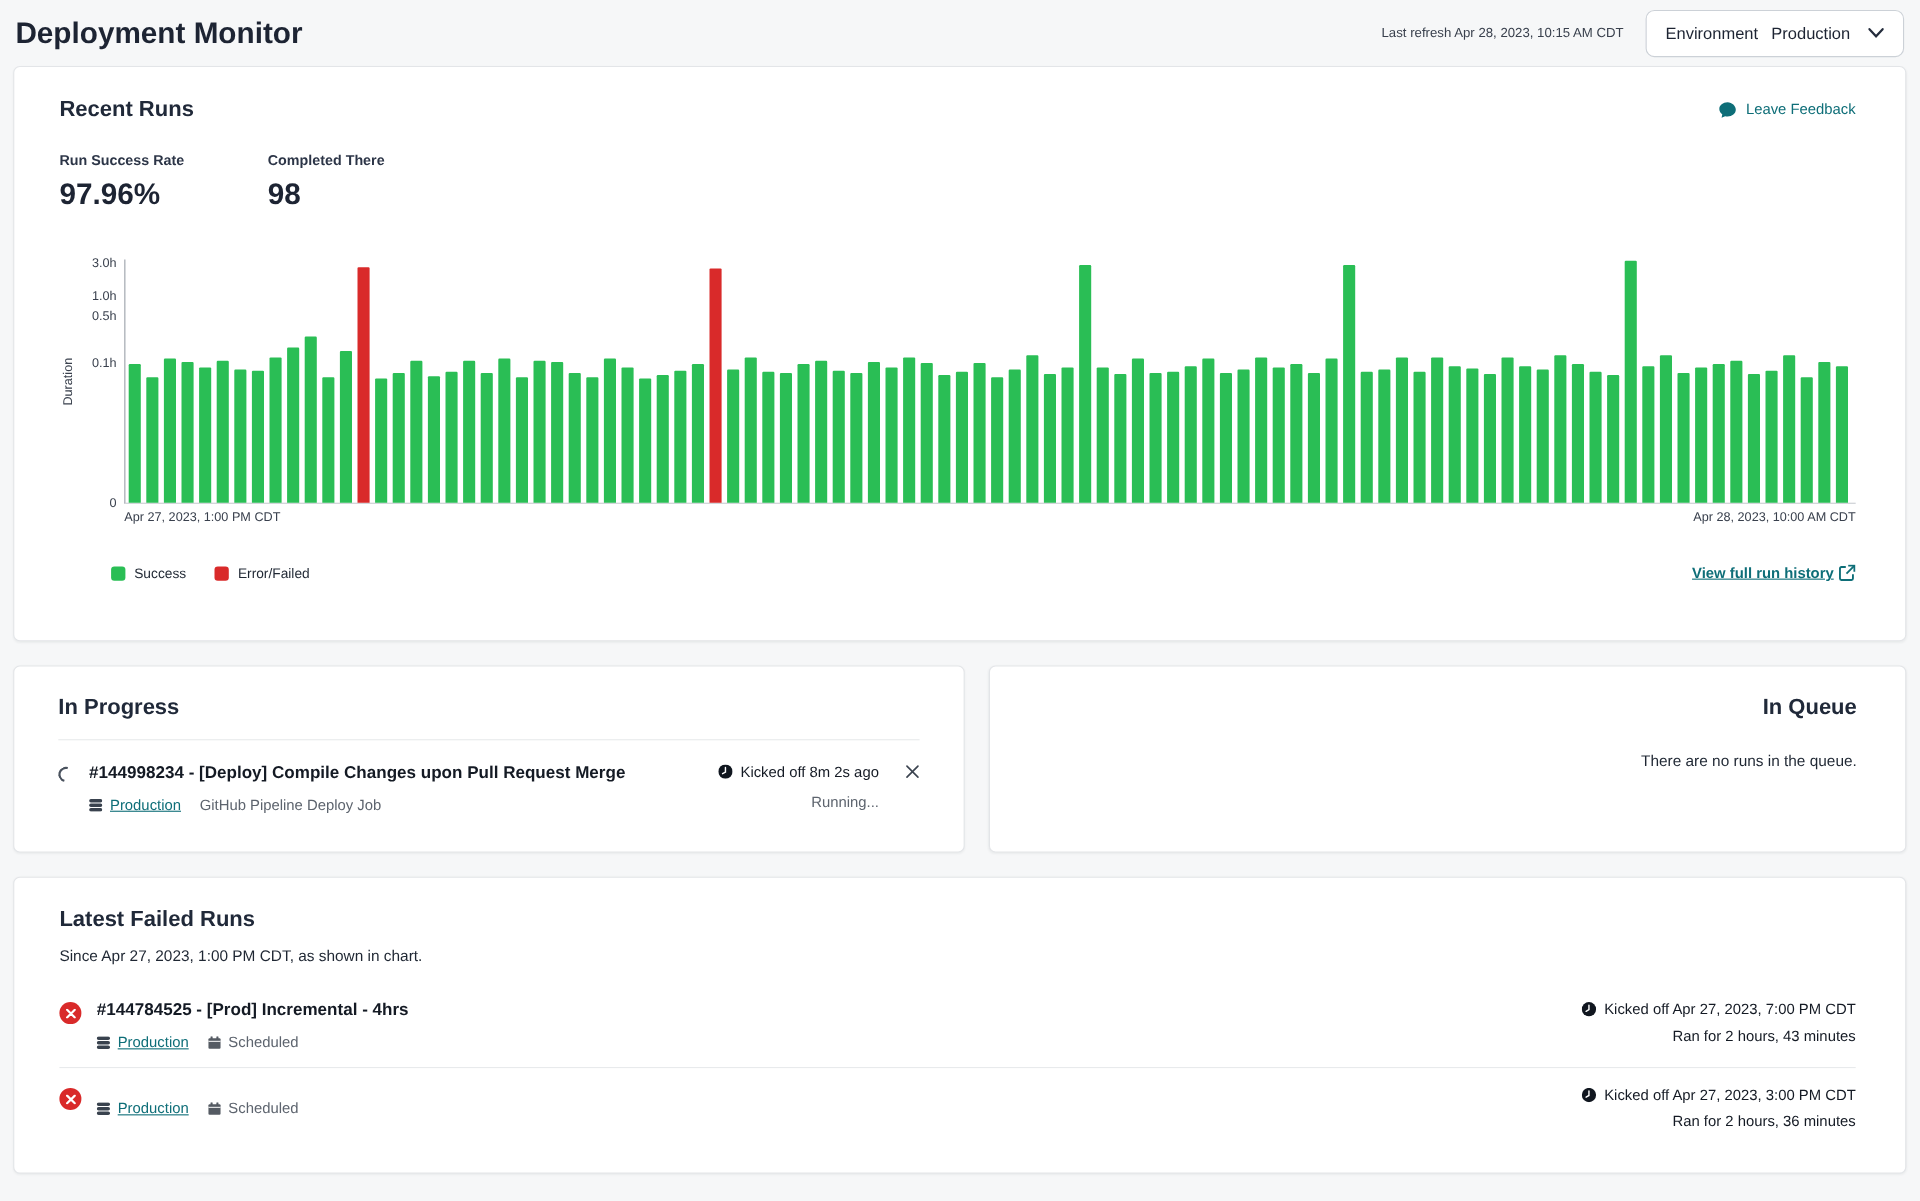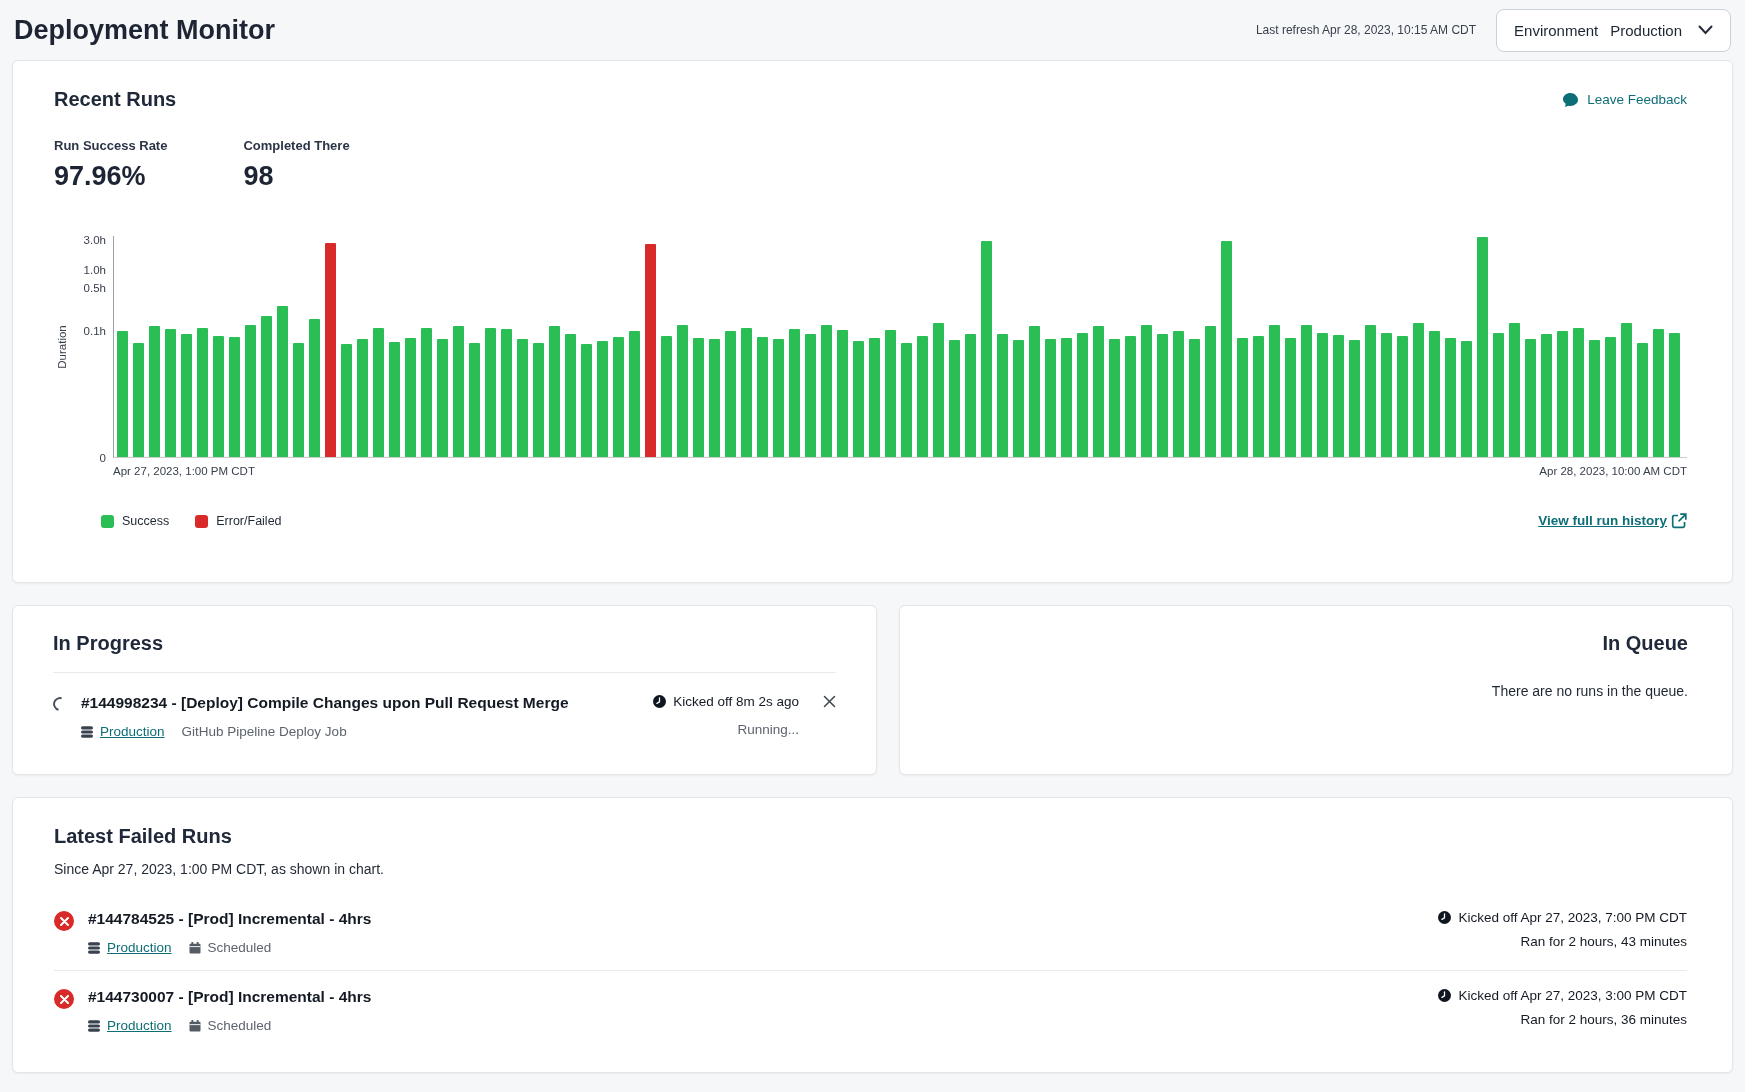--- a/index.html
+++ b/index.html
@@ -372,21 +372,20 @@
         </div>
       </div>
 
       <div class="failed-row second">
         <div class="badge">
           <svg width="9" height="9" viewBox="0 0 9 9">
               <path d="M1 1 L8 8 M8 1 L1 8" stroke="#fff" stroke-width="2" stroke-linecap="round"></path>
             </svg>
         </div>
         <div class="run-main">
-          <div class="run-title">#144730007 - [Prod] Incremental - 4hrs</div>
           <div class="run-sub">
             <a class="env-link">
               <span style="line-height:0;">
                 <svg width="12" height="12" viewBox="0 0 12 12" fill="#39424e">
                     <rect x="0" y="0.3" width="12" height="3.2" rx="1.6"></rect>
                     <rect x="0" y="4.4" width="12" height="3.2" rx="1.6"></rect>
                     <rect x="0" y="8.5" width="12" height="3.2" rx="1.6"></rect>
                   </svg>
               </span>
               <u>Production</u>

